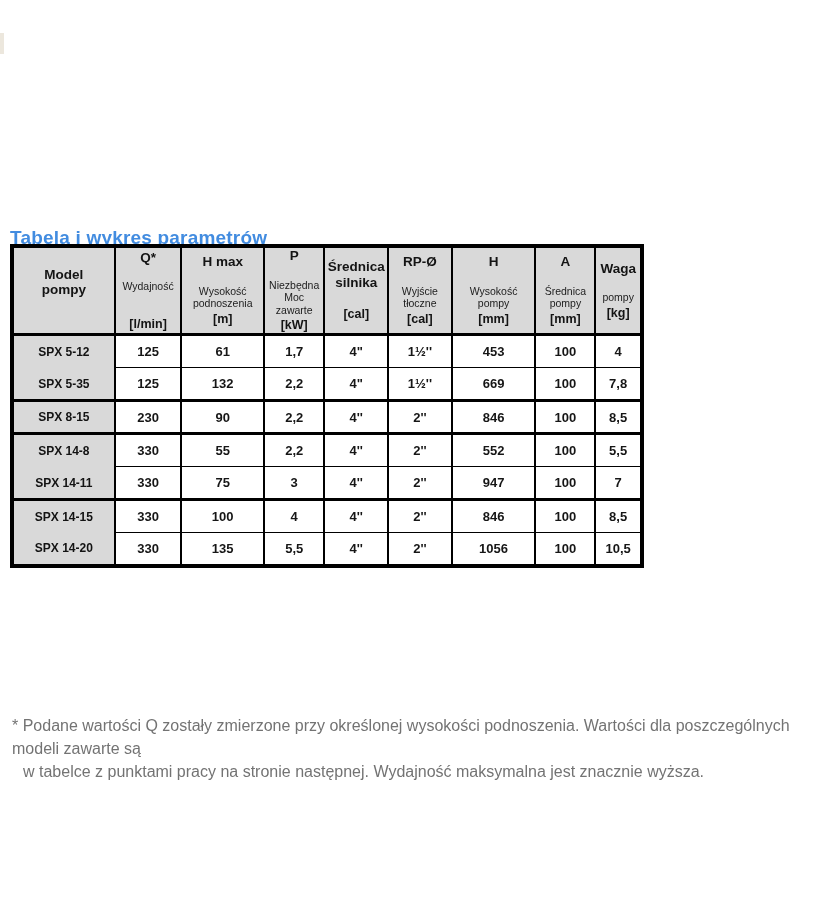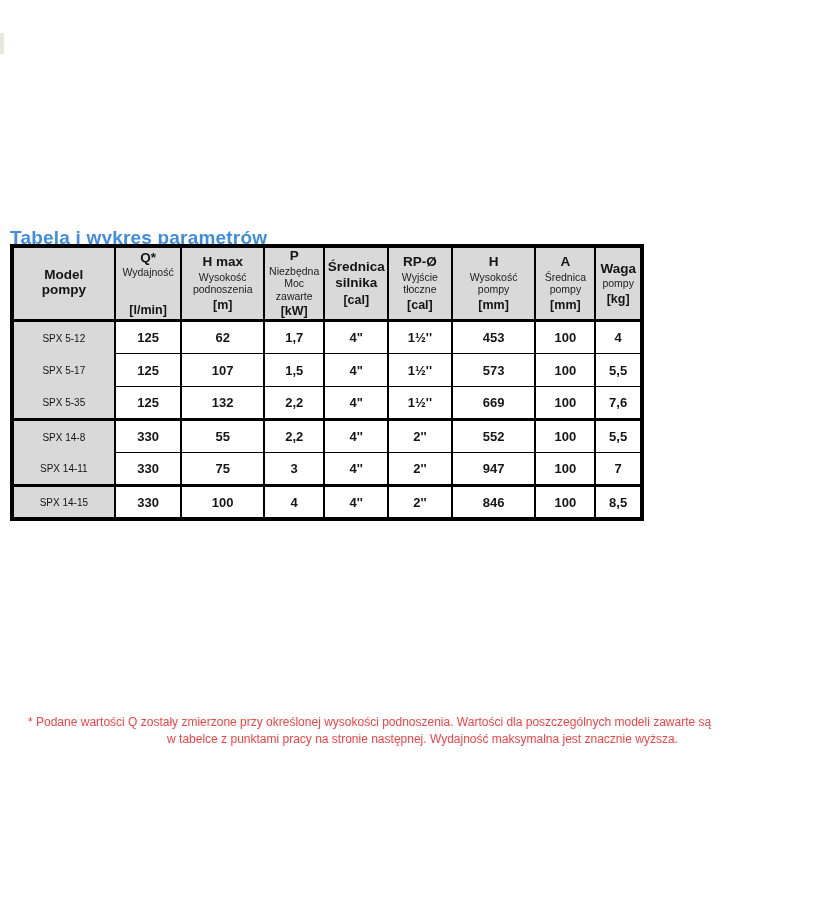--- a/index.html
+++ b/index.html
@@ -53,47 +53,47 @@
     height: 100%;
   }
   .h-title {
     font-size: 13.5px; font-weight: 700;
     line-height: 1.15; white-space: pre-line;
     color: #141414;
   }
   .h-sub {
     font-size: 10.5px; font-weight: 400;
     line-height: 1.2; white-space: pre-line;
-    margin-top: 1px; color: #1c1c1c;
+    margin-top: 15px; color: #1c1c1c;
   }
   .h-unit {
     font-size: 12.5px; font-weight: 600;
     line-height: 1.2; margin-top: 2px; color: #141414;
   }
   th.col-1 .h-unit { margin-top: 24px; }
   td {
     height: 33px;
     font-size: 13px; font-weight: 600;
     border-top: 1.5px solid var(--ink);
     color: #161616;
   }
   td.model {
     background: var(--gray);
-    font-weight: 400; font-size: 10px;
+    font-weight: 700; font-size: 12px;
     color: #131313;
   }
   tr.group-start td { border-top: 3px solid var(--ink); }
   tr.group-cont td.model { border-top: none; }
   .footnote {
-    position: absolute; left: 28px; top: 714px;
+    position: absolute; left: 12px; top: 714px;
     width: 778px;
-    font-size: 12px; line-height: 1.45;
-    color: #ef4444;
-  }
-  .footnote .fn-line2 { padding-left: 11px; text-align: center; }
+    font-size: 16px; line-height: 1.45;
+    color: #737373;
+  }
+  .footnote .fn-line2 { padding-left: 11px; }
 </style>
 </head>
 <body>
 
 <div class="edge-artifact"></div>
 
 <h1 class="page-title">Tabela i wykres parametrów</h1>
 
 <table class="params">
   <colgroup>
@@ -178,49 +178,49 @@
           <div class="h-sub">pompy</div>
           <div class="h-unit">[kg]</div>
         </div>
       </th>
     </tr>
   </thead>
   <tbody>
       <tr class="group-start">
         <td class="model">SPX 5-12</td>
         <td class="val">125</td>
-        <td class="val">62</td>
+        <td class="val">61</td>
         <td class="val">1,7</td>
         <td class="val">4"</td>
         <td class="val">1½''</td>
         <td class="val">453</td>
         <td class="val">100</td>
         <td class="val">4</td>
-      </tr>
-      <tr class="group-cont">
-        <td class="model">SPX 5-17</td>
-        <td class="val">125</td>
-        <td class="val">107</td>
-        <td class="val">1,5</td>
-        <td class="val">4"</td>
-        <td class="val">1½''</td>
-        <td class="val">573</td>
-        <td class="val">100</td>
-        <td class="val">5,5</td>
       </tr>
       <tr class="group-cont">
         <td class="model">SPX 5-35</td>
         <td class="val">125</td>
         <td class="val">132</td>
         <td class="val">2,2</td>
         <td class="val">4"</td>
         <td class="val">1½''</td>
         <td class="val">669</td>
         <td class="val">100</td>
-        <td class="val">7,6</td>
+        <td class="val">7,8</td>
+      </tr>
+      <tr class="group-start">
+        <td class="model">SPX 8-15</td>
+        <td class="val">230</td>
+        <td class="val">90</td>
+        <td class="val">2,2</td>
+        <td class="val">4''</td>
+        <td class="val">2''</td>
+        <td class="val">846</td>
+        <td class="val">100</td>
+        <td class="val">8,5</td>
       </tr>
       <tr class="group-start">
         <td class="model">SPX 14-8</td>
         <td class="val">330</td>
         <td class="val">55</td>
         <td class="val">2,2</td>
         <td class="val">4''</td>
         <td class="val">2''</td>
         <td class="val">552</td>
         <td class="val">100</td>
@@ -240,20 +240,31 @@
       <tr class="group-start">
         <td class="model">SPX 14-15</td>
         <td class="val">330</td>
         <td class="val">100</td>
         <td class="val">4</td>
         <td class="val">4''</td>
         <td class="val">2''</td>
         <td class="val">846</td>
         <td class="val">100</td>
         <td class="val">8,5</td>
+      </tr>
+      <tr class="group-cont">
+        <td class="model">SPX 14-20</td>
+        <td class="val">330</td>
+        <td class="val">135</td>
+        <td class="val">5,5</td>
+        <td class="val">4''</td>
+        <td class="val">2''</td>
+        <td class="val">1056</td>
+        <td class="val">100</td>
+        <td class="val">10,5</td>
       </tr>
     </tbody>
 </table>
 
 <div class="footnote">
   <div class="fn-line1">* Podane wartości Q zostały zmierzone przy określonej wysokości podnoszenia. Wartości dla poszczególnych modeli zawarte są</div>
   <div class="fn-line2">w tabelce z punktami pracy na stronie następnej. Wydajność maksymalna jest znacznie wyższa.</div>
 </div>
 
 </body></html>

